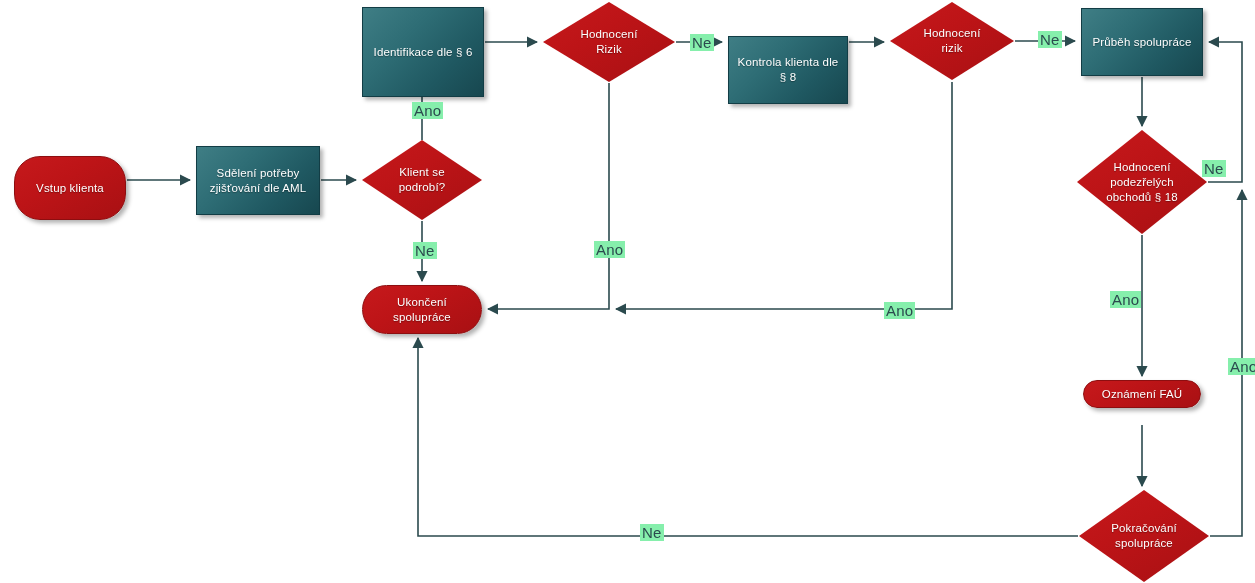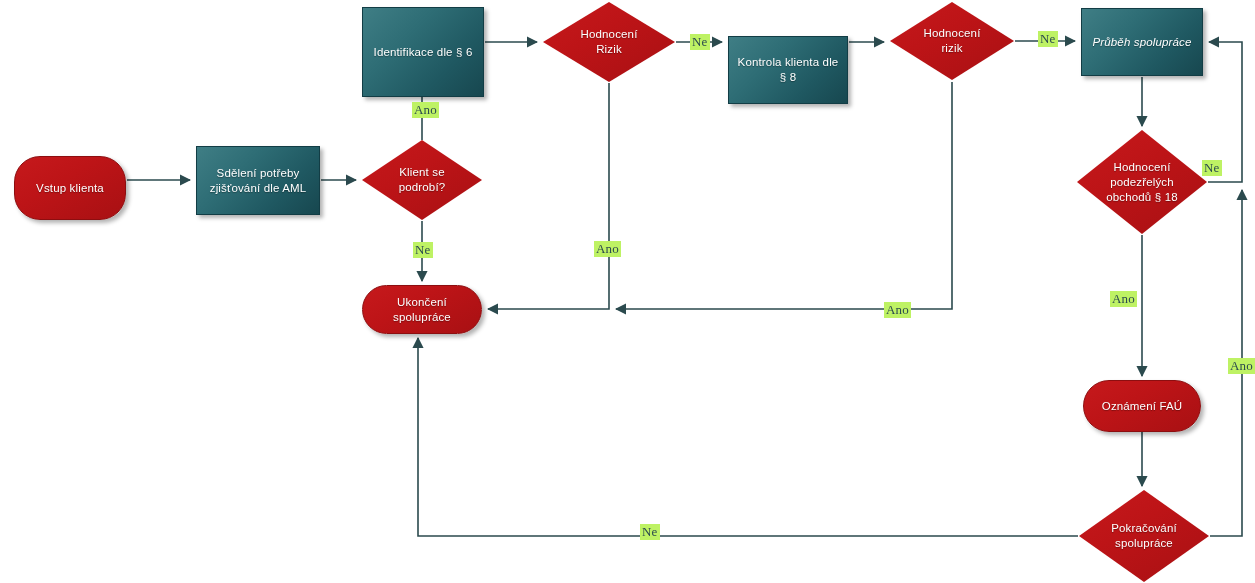--- a/index.html
+++ b/index.html
@@ -67,28 +67,27 @@
     left: 0; top: 0;
     width: 100%; height: 100%;
     background: linear-gradient(150deg, #c6191c 0%, #bd1417 40%, #a81013 100%);
     -webkit-clip-path: polygon(50% 0, 100% 50%, 50% 100%, 0 50%);
     clip-path: polygon(50% 0, 100% 50%, 50% 100%, 0 50%);
     filter: drop-shadow(3px 3px 3px rgba(0,0,0,0.32));
     z-index: 1;
   }
   .edge-label {
     position: absolute;
-    font-size: 13px;
+    font-size: 15px;
     color: #2b4a4e;
-    background: #bef264;
+    background: #86efac;
     padding: 0 2px;
     white-space: nowrap;
     z-index: 6;
     letter-spacing: 0.2px;
-    font-family: Liberation Serif, serif;
   }
 </style>
 </head>
 <body>
 
 <div id="canvas">
 
   <svg id="edges" viewBox="0 0 1255 583" width="1255" height="583" xmlns="http://www.w3.org/2000/svg">
     <defs>
       <marker id="arrow" viewBox="0 0 10 10" refX="9" refY="5" markerWidth="7" markerHeight="7" orient="auto-start-reverse">
@@ -155,34 +154,34 @@
 
   <div class="node process" style="left:728px; top:8px; width:120px; height:68px;margin-top:28px;">
     <span class="label">Kontrola klienta dle<br>§ 8</span>
   </div>
 
   <div class="node decision" style="left:890px; top:2px; width:124px; height:78px;">
     <span class="dia"></span>
     <span class="label">Hodnocení<br>rizik</span>
   </div>
 
-  <div class="node process" style="left:1081px; top:8px; width:122px; height:68px;font-style:italic;">
+  <div class="node process" style="left:1081px; top:8px; width:122px; height:68px;">
     <span class="label">Průběh spolupráce</span>
   </div>
 
   <div class="node decision" style="left:1077px; top:130px; width:130px; height:104px;">
     <span class="dia"></span>
     <span class="label">Hodnocení<br>podezřelých<br>obchodů § 18</span>
   </div>
 
   <div class="node terminator" style="left:362px; top:285px; width:120px; height:49px;">
     <span class="label">Ukončení<br>spolupráce</span>
   </div>
 
-  <div class="node terminator" style="left:1083px; top:380px; width:118px; height:52px;">
+  <div class="node terminator" style="left:1083px; top:380px; width:118px; height:28px;">
     <span class="label">Oznámení FAÚ</span>
   </div>
 
   <div class="node decision" style="left:1079px; top:490px; width:130px; height:92px;">
     <span class="dia"></span>
     <span class="label">Pokračování<br>spolupráce</span>
   </div>
 
   <div class="edge-label" style="left:412px; top:102px;">Ano</div>
   <div class="edge-label" style="left:690px; top:34px;">Ne</div>

